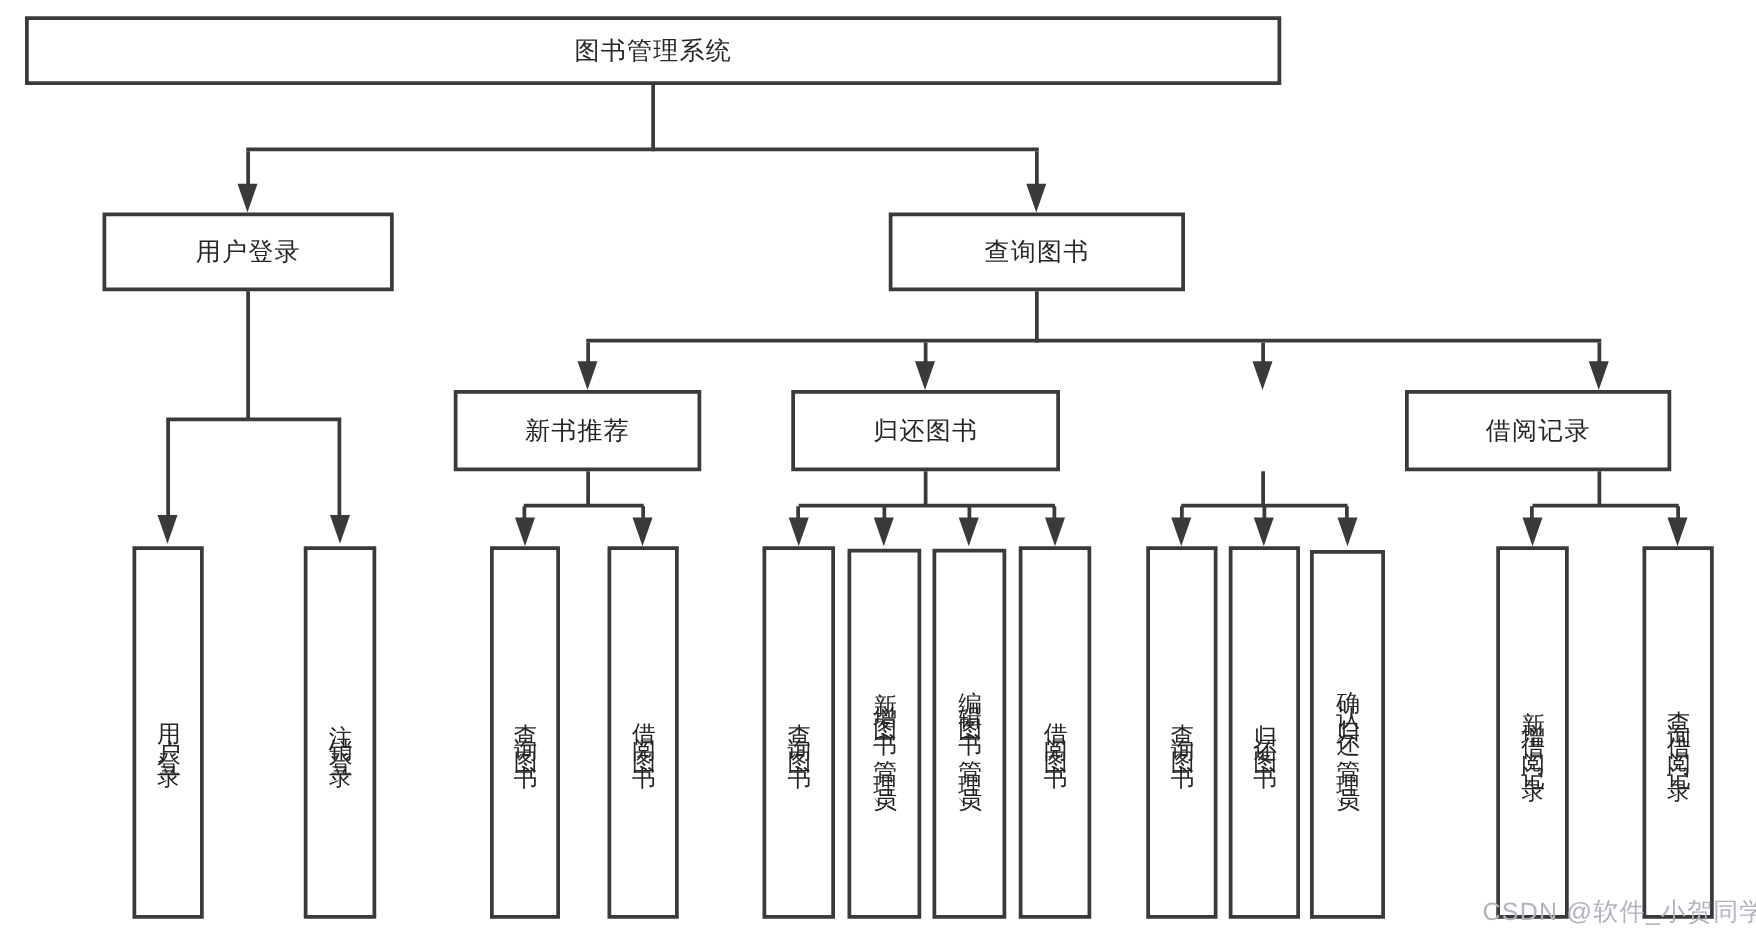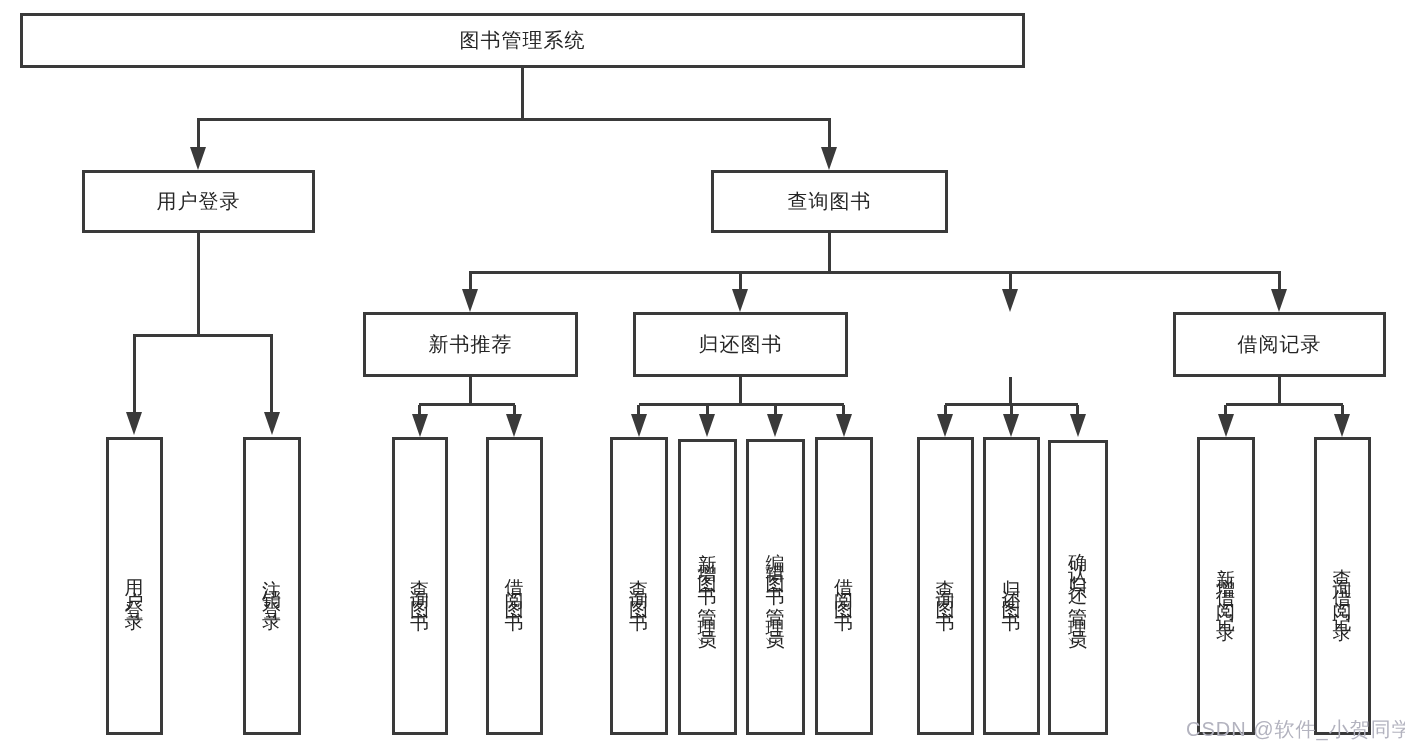--- a/index.html
+++ b/index.html
@@ -83,27 +83,27 @@
   <div class="line" style="left:469px; top:271px; width:812px; height:3px;"></div>
   <div class="line" style="left:469px; top:274px; width:3px; height:16px;"></div>
   <div class="line" style="left:739px; top:274px; width:3px; height:16px;"></div>
   <div class="line" style="left:1009px; top:274px; width:3px; height:16px;"></div>
   <div class="line" style="left:1278px; top:274px; width:3px; height:16px;"></div>
   <div class="arrowhead" style="left:462px; top:289px;"></div>
   <div class="arrowhead" style="left:732px; top:289px;"></div>
   <div class="arrowhead" style="left:1002px; top:289px;"></div>
   <div class="arrowhead" style="left:1271px; top:289px;"></div>
 
-  <div class="node hlabel" style="left:363px; top:312px; width:215px; height:65px;">
+  <div class="node hlabel" style="left:363px; top:312px; width:198px; height:65px;">
     <span>新书推荐</span>
   </div>
   <div class="node hlabel" style="left:633px; top:312px; width:215px; height:65px;">
     <span>归还图书</span>
   </div>
-  <div class="node hlabel" style="left:1173px; top:312px; width:213px; height:65px;">
+  <div class="node hlabel" style="left:1124px; top:312px; width:213px; height:65px;">
     <span>借阅记录</span>
   </div>
 
   <div class="line" style="left:469px; top:377px; width:3px; height:27px;"></div>
   <div class="line" style="left:419px; top:403px; width:96px; height:3px;"></div>
   <div class="line" style="left:418px; top:405px; width:3px; height:11px;"></div>
   <div class="line" style="left:513px; top:405px; width:3px; height:11px;"></div>
   <div class="arrowhead" style="left:412px; top:414px;"></div>
   <div class="arrowhead" style="left:506px; top:414px;"></div>
 

